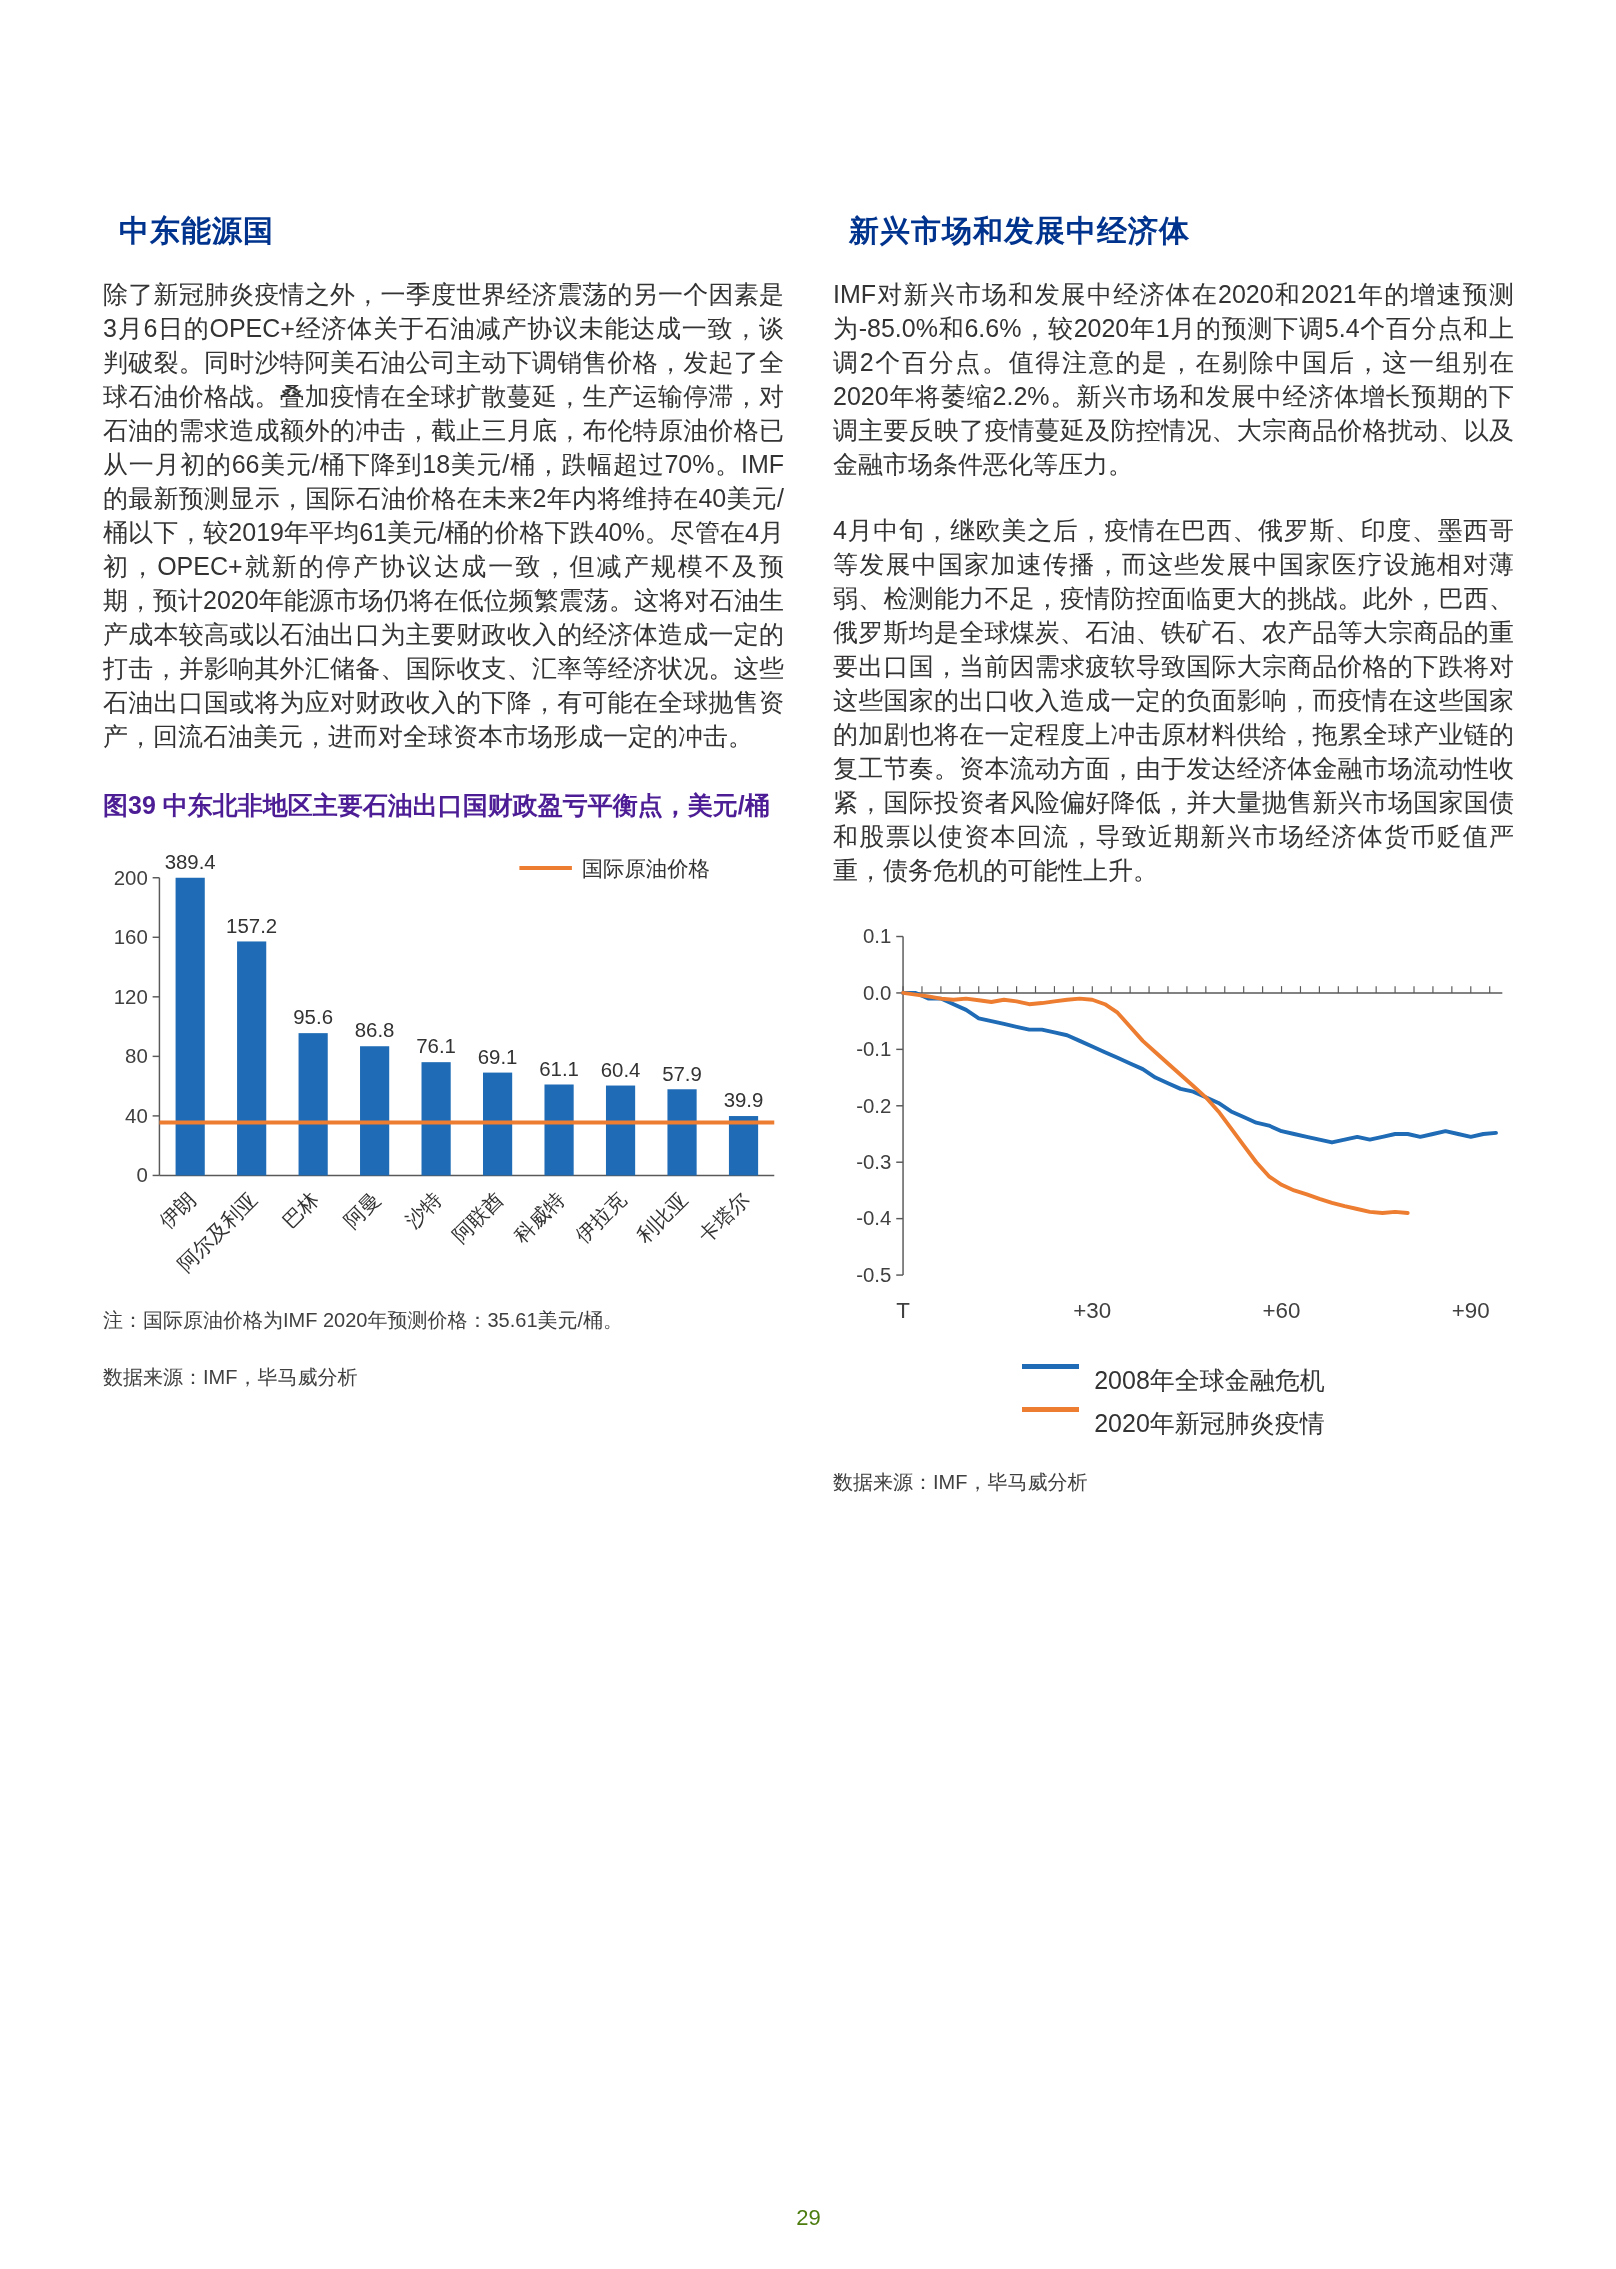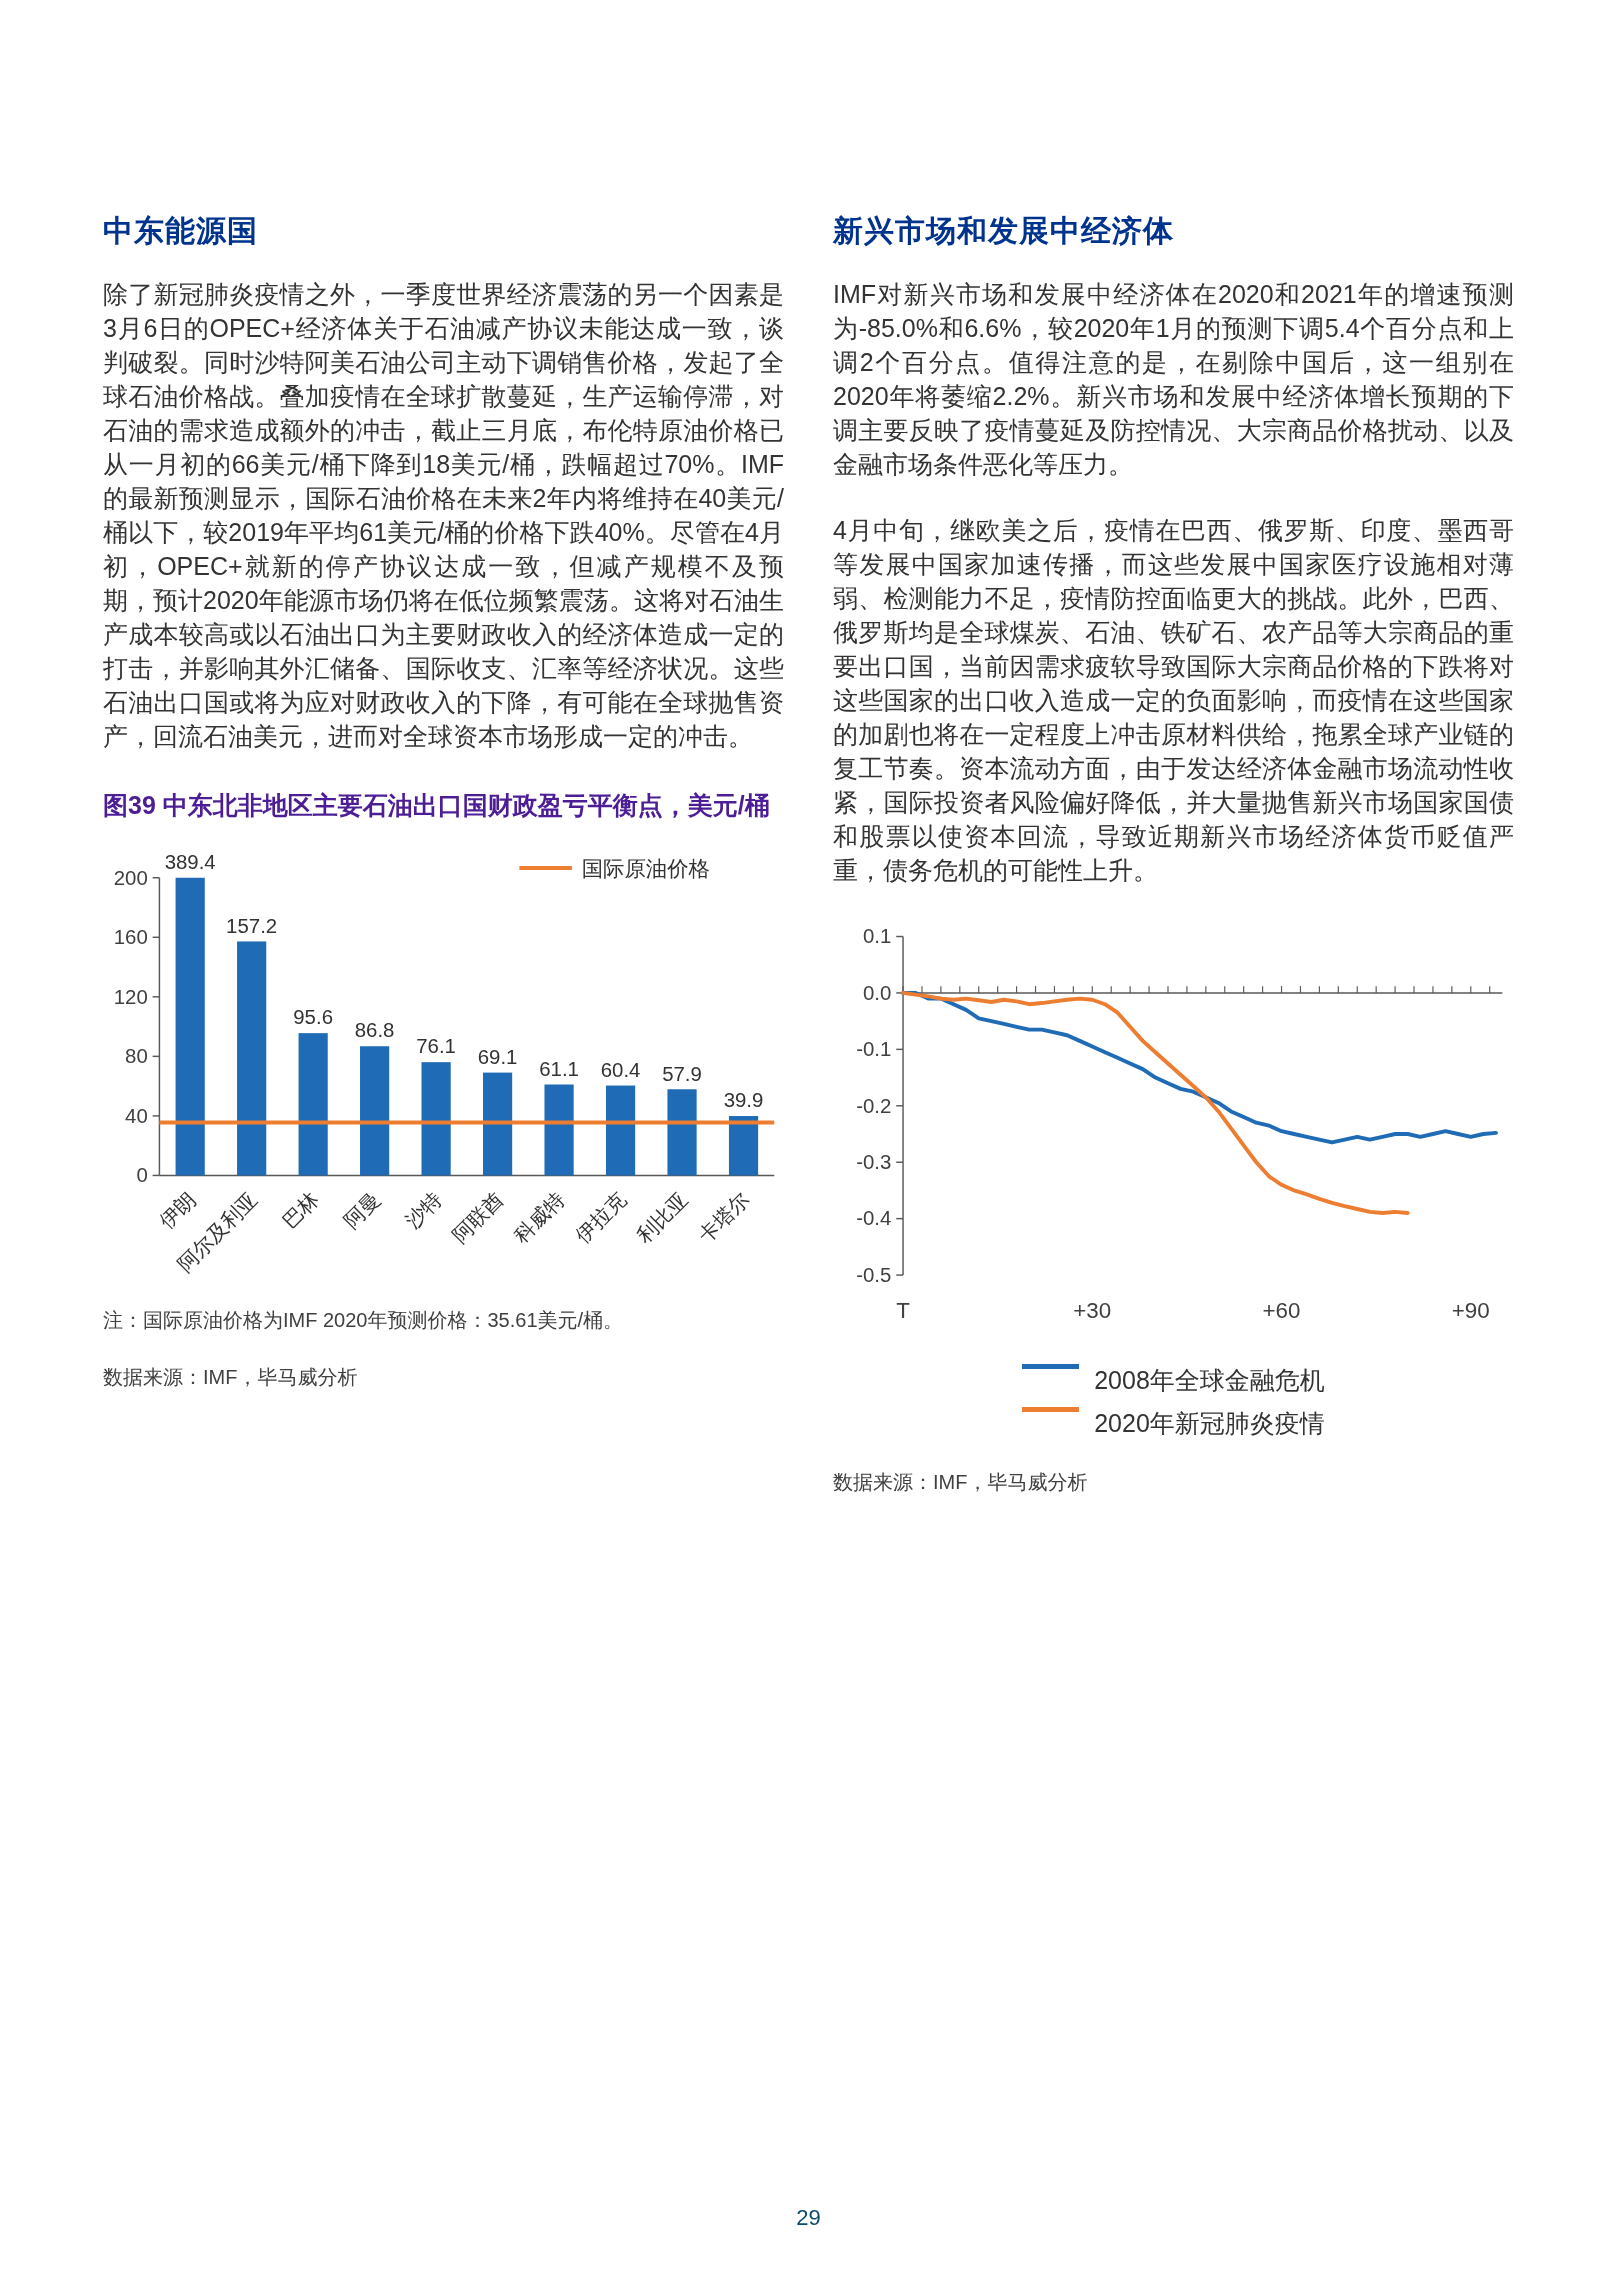--- a/index.html
+++ b/index.html
@@ -18,21 +18,21 @@
     padding: 211px 103px 0 103px;
     overflow: hidden;
   }
   .columns { display:flex; gap:49px; }
   .col { flex:1 1 0; min-width:0; }
 
   h2.section-heading {
     color:#00338D;
     font-size:30px;
     font-weight:bold;
-    margin:0 0 25px 0;
+    margin:0 0 25px 16px;
     letter-spacing:1px;
   }
   p.body {
     font-size:25px;
     line-height:34px;
     text-align:justify;
     margin:0 0 32px 0;
     color:#333333;
   }
   h3.fig-title {
@@ -78,21 +78,21 @@
   }
   .right-source { margin-top:46px; }
 
   footer {
     position:absolute;
     left:0; right:0; bottom:0;
     padding:0 103px 13.3px 103px;
   }
   .page-number {
     text-align:center;
-    color:#0c4a6e;
+    color:#4d7c0f;
     font-size:22px;
     margin-bottom:25px;
   }
   .copyright {
     font-size:15px;
     line-height:23px;
     color:#b5b5b5;
     text-align:justify;
   }
 </style>

